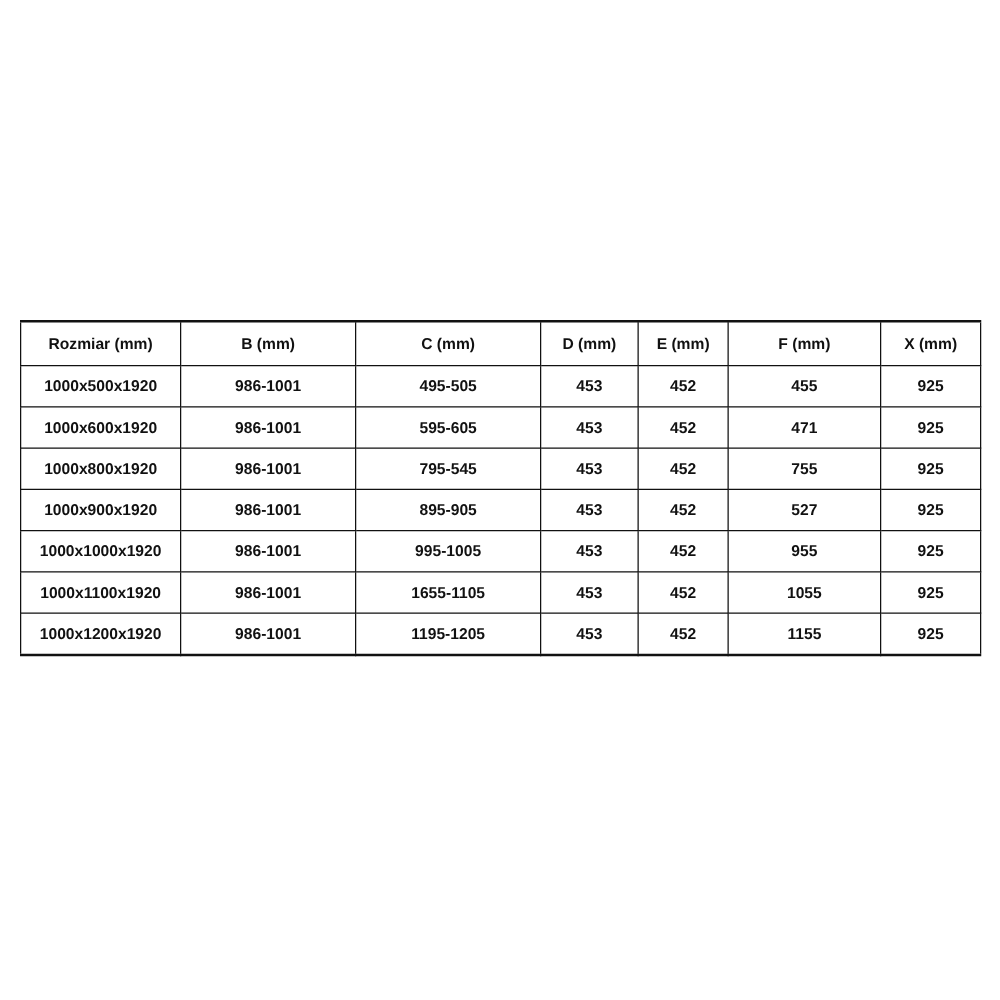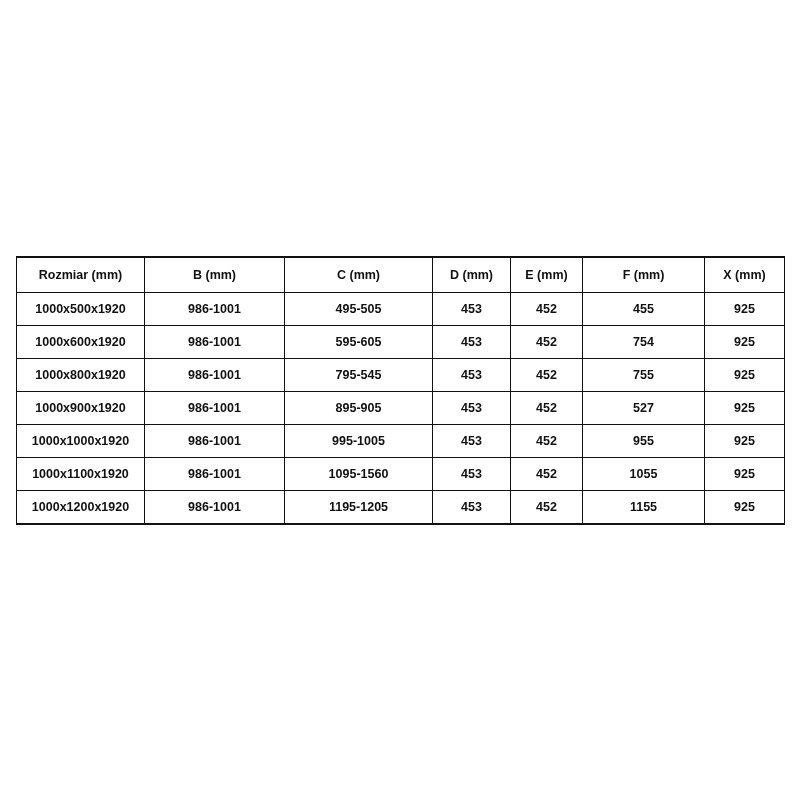--- a/index.html
+++ b/index.html
@@ -104,21 +104,21 @@
           <td>452</td>
           <td>455</td>
           <td>925</td>
         </tr>
         <tr>
           <td>1000x600x1920</td>
           <td>986-1001</td>
           <td>595-605</td>
           <td>453</td>
           <td>452</td>
-          <td>754</td>
+          <td>471</td>
           <td>925</td>
         </tr>
         <tr>
           <td>1000x800x1920</td>
           <td>986-1001</td>
           <td>795-545</td>
           <td>453</td>
           <td>452</td>
           <td>755</td>
           <td>925</td>
@@ -137,21 +137,21 @@
           <td>986-1001</td>
           <td>995-1005</td>
           <td>453</td>
           <td>452</td>
           <td>955</td>
           <td>925</td>
         </tr>
         <tr>
           <td>1000x1100x1920</td>
           <td>986-1001</td>
-          <td>1095-1560</td>
+          <td>1655-1105</td>
           <td>453</td>
           <td>452</td>
           <td>1055</td>
           <td>925</td>
         </tr>
         <tr>
           <td>1000x1200x1920</td>
           <td>986-1001</td>
           <td>1195-1205</td>
           <td>453</td>

